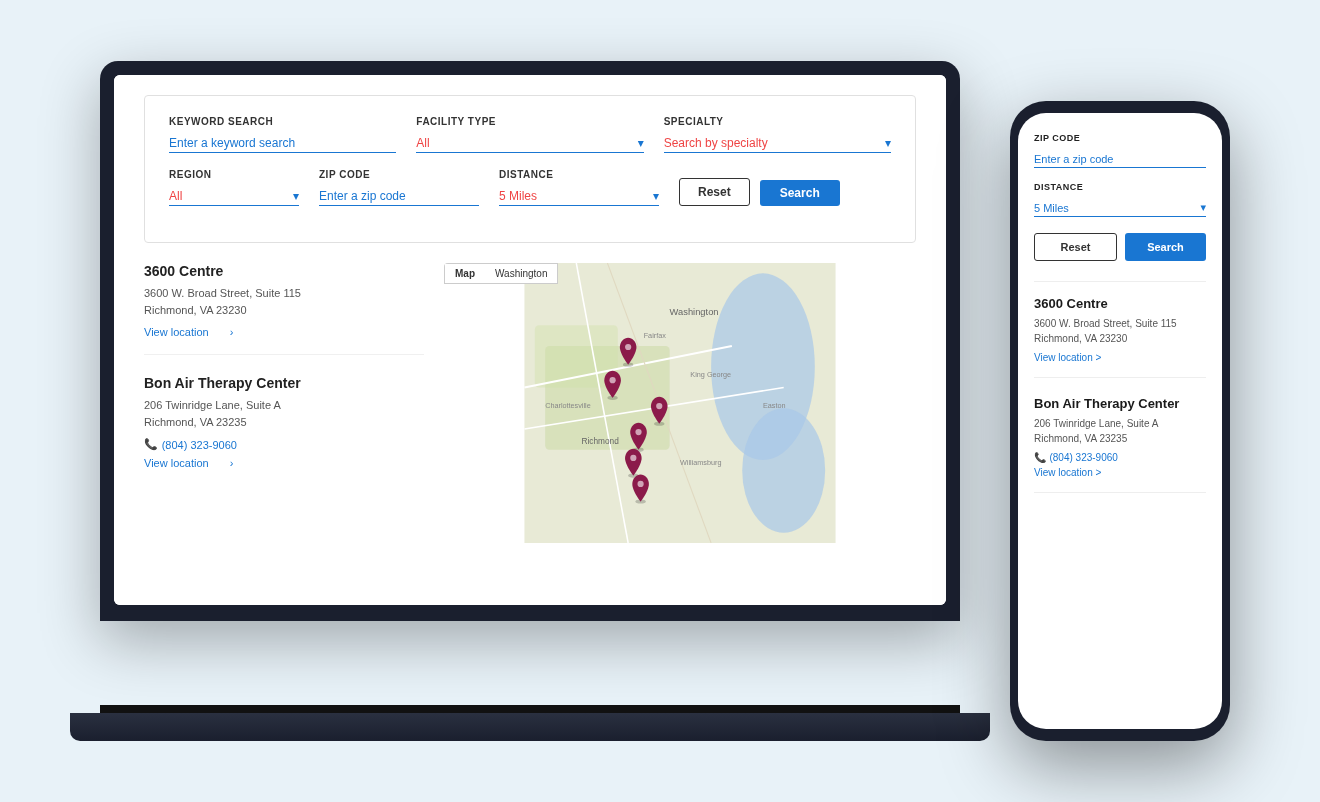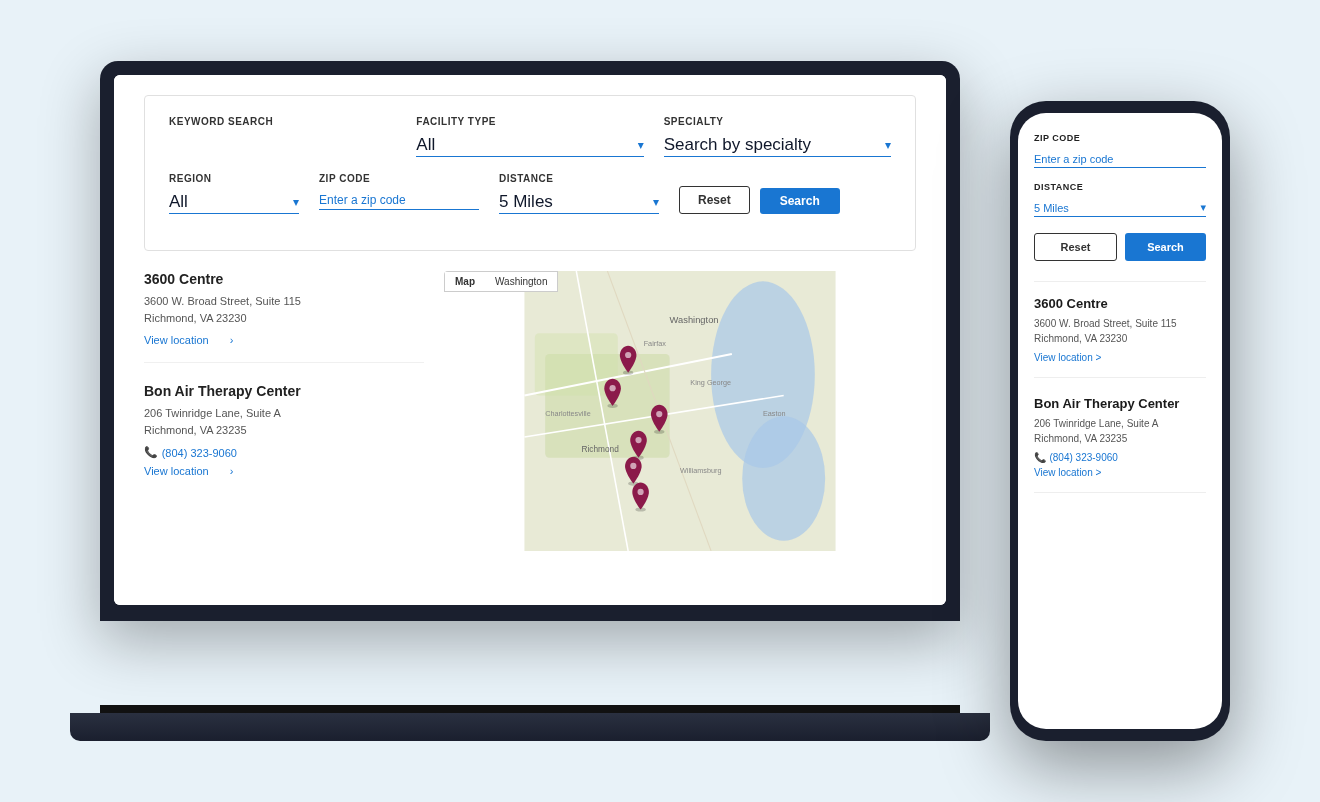--- a/index.html
+++ b/index.html
@@ -125,22 +125,22 @@
 
     .select-wrapper {
       position: relative;
       border-bottom: 1.5px solid #1976d2;
     }
 
     .select-wrapper select {
       width: 100%;
       border: none;
       outline: none;
-      font-size: 17px;
-      color: #0f172a;
+      font-size: 12px;
+      color: #ef4444;
       padding: 2px 0;
       background: transparent;
       appearance: none;
       cursor: pointer;
     }
 
     .select-arrow {
       position: absolute;
       right: 0;
       top: 50%;
@@ -427,20 +427,21 @@
   <div class="laptop">
     <div class="laptop-body">
       <div class="laptop-screen">
         <div class="screen-content">
 
           <div class="search-panel">
             <div class="search-row">
 
               <div class="search-field">
                 <label>KEYWORD SEARCH</label>
+                <input type="text" placeholder="Enter a keyword search" style="">
               </div>
 
               <div class="search-field">
                 <label>FACILITY TYPE</label>
                 <div class="select-wrapper">
                   <select>
                     <option>All</option>
                   </select>
                   <span class="select-arrow">▾</span>
                 </div>

